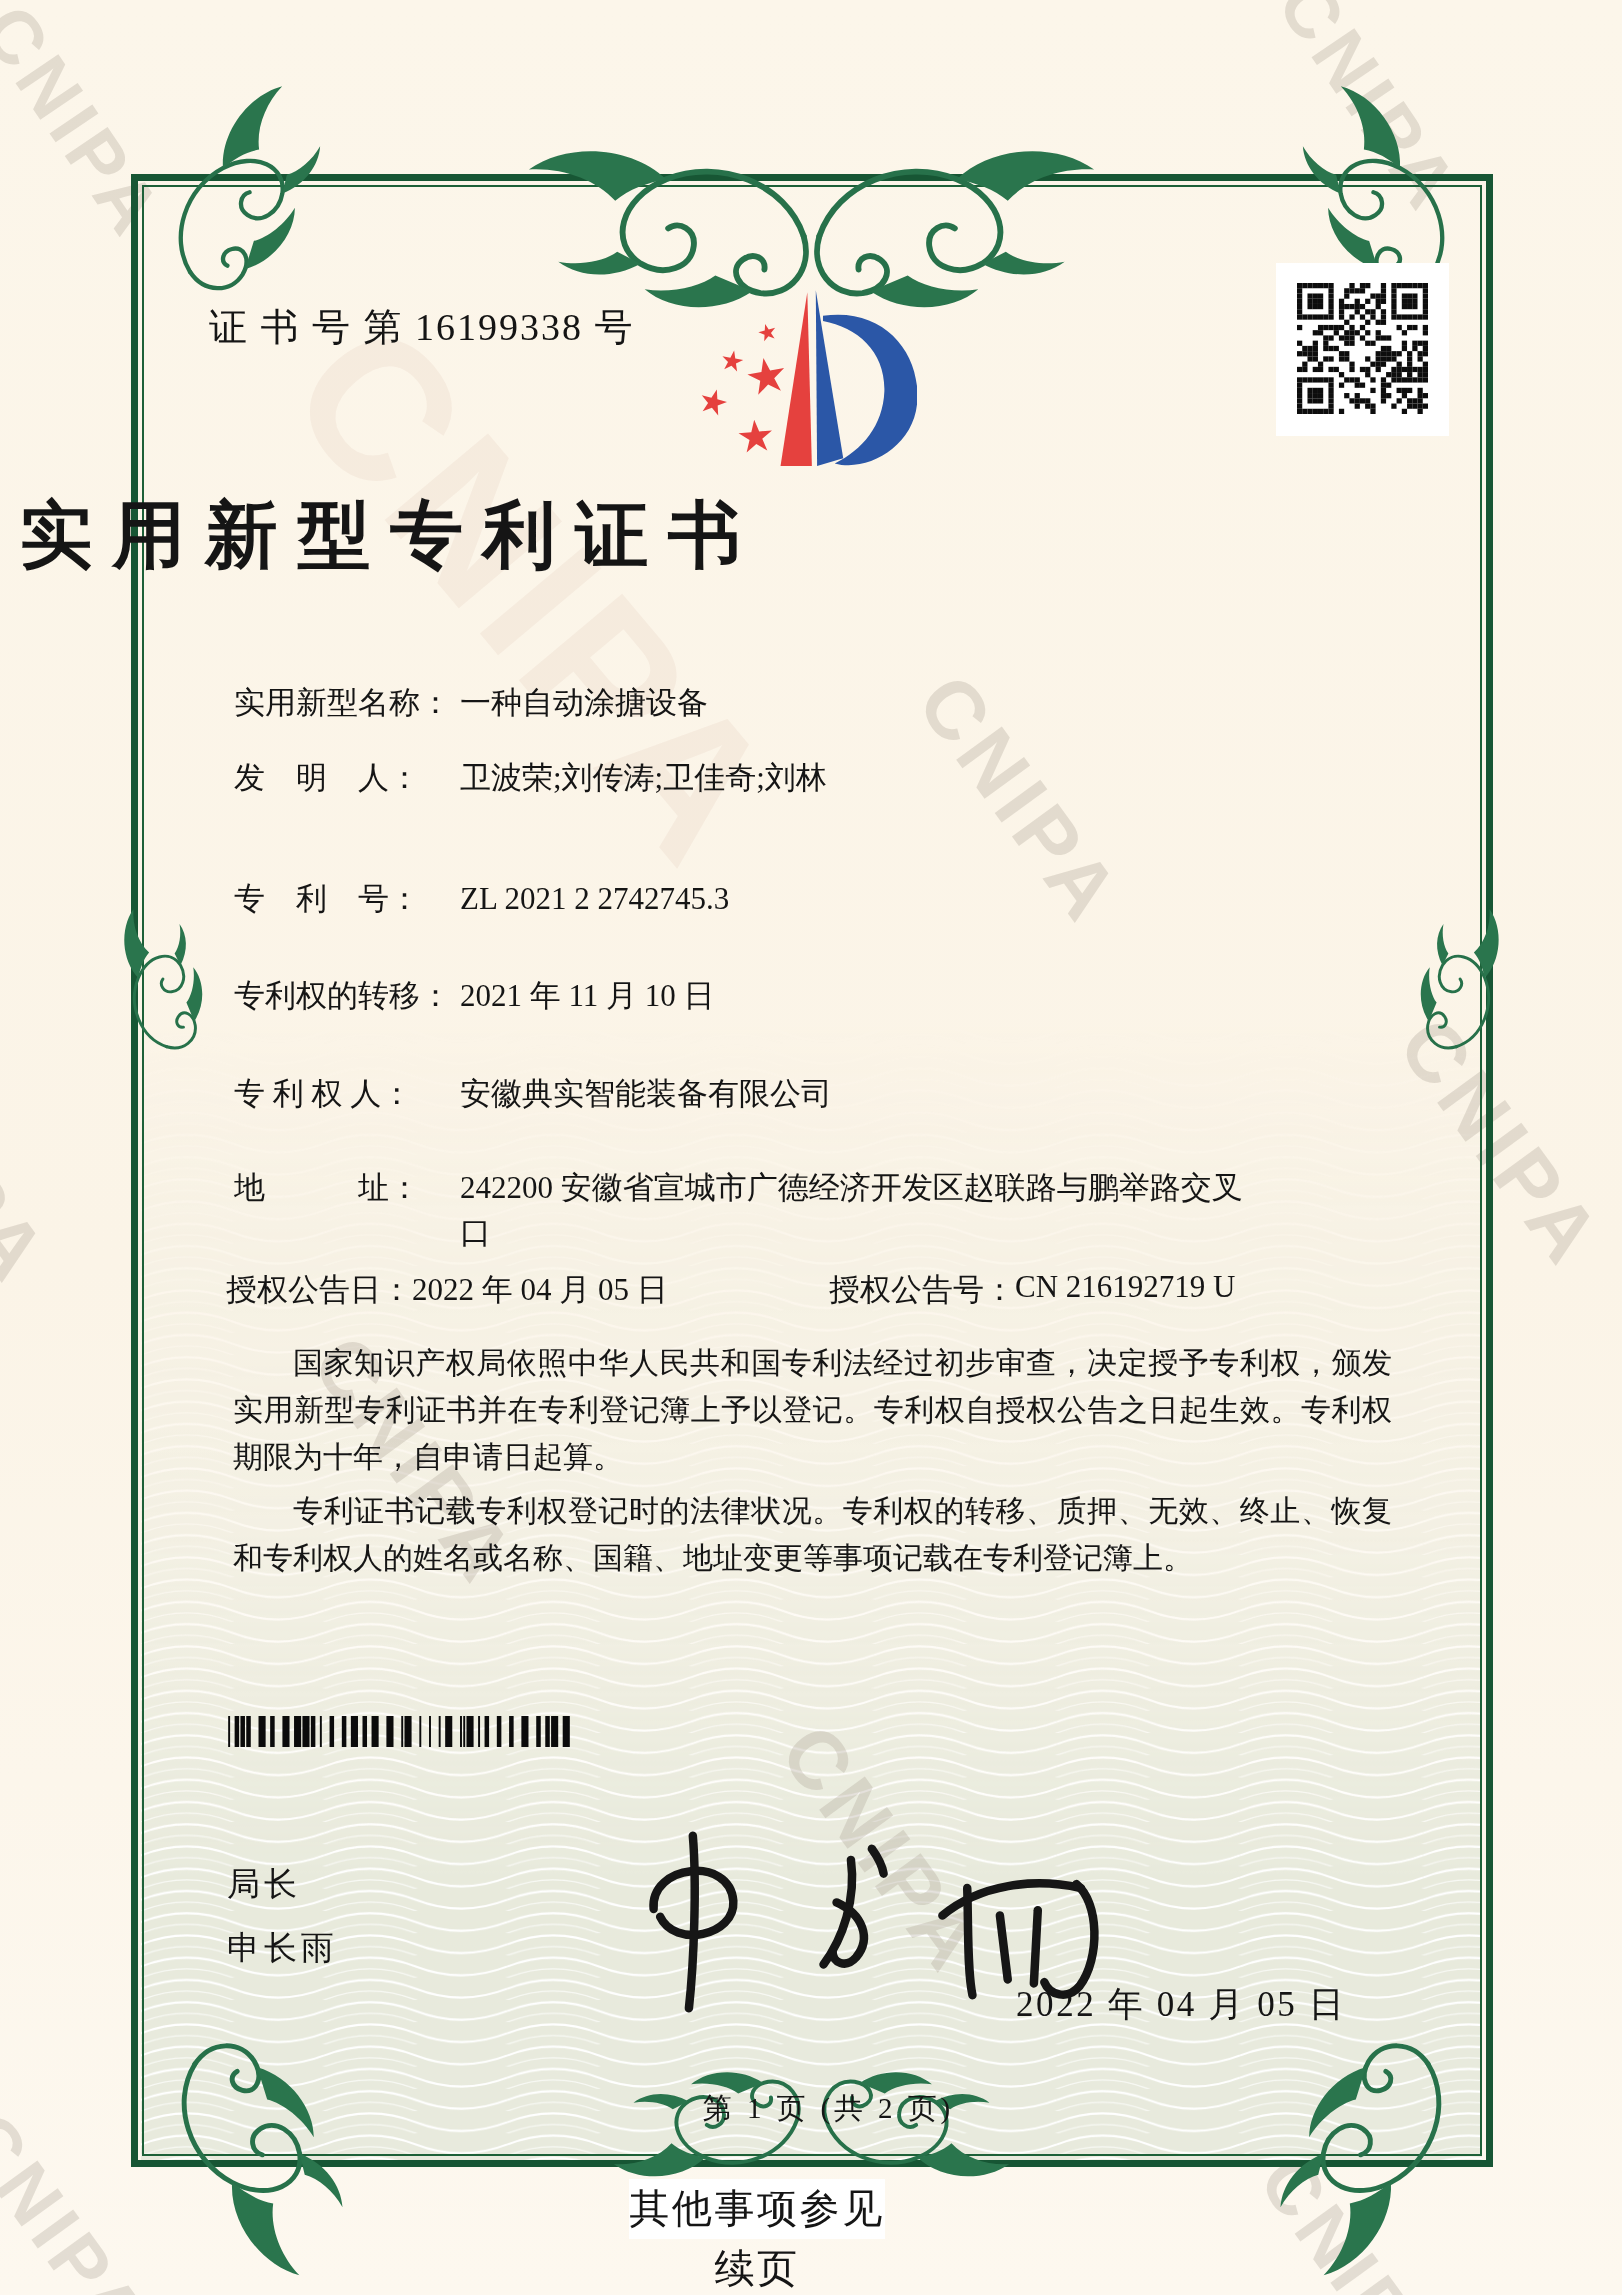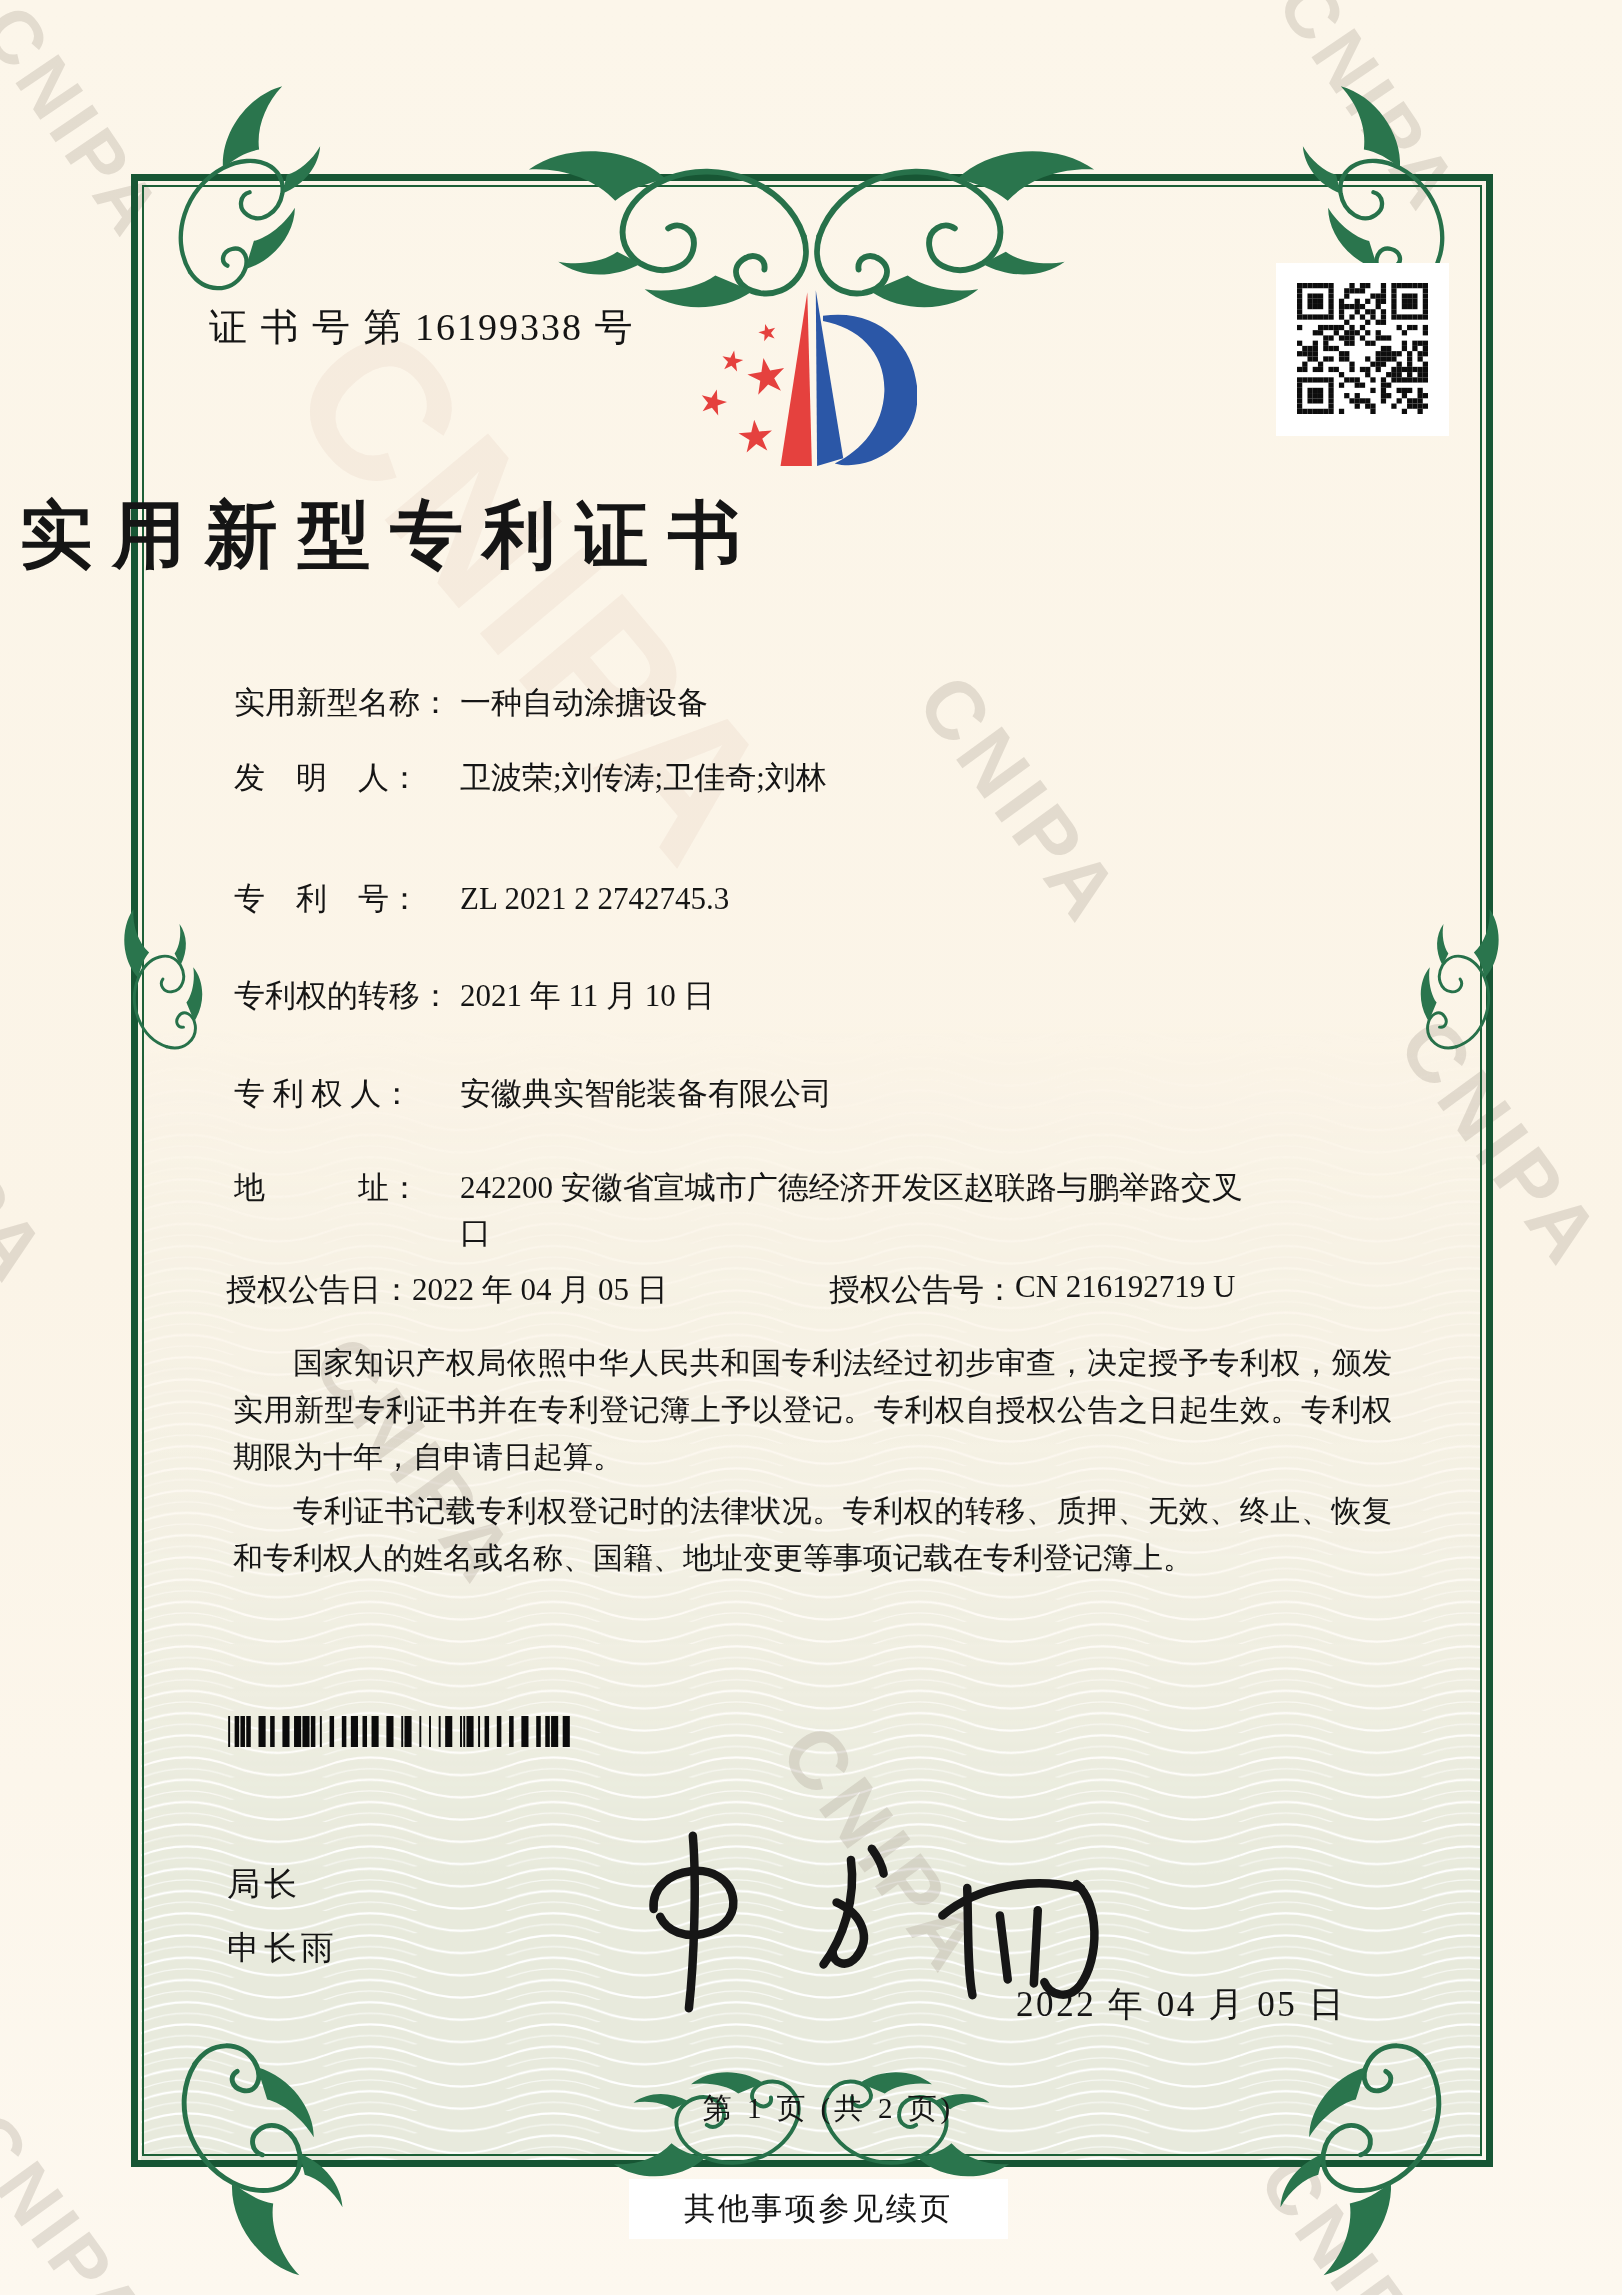--- a/index.html
+++ b/index.html
@@ -40,22 +40,22 @@
     font-size:30px;line-height:47px;text-align:justify;
   }
   .paras p{margin:7px;text-indent:2em;}
   .officer-title{position:absolute;left:227px;top:1862px;font-size:33px;font-weight:500;
     font-family:"Liberation Sans","DejaVu Sans",sans-serif;letter-spacing:3.9px;}
   .officer-name{position:absolute;left:227px;top:1926px;font-size:33px;font-weight:500;
     font-family:"Liberation Sans","DejaVu Sans",sans-serif;letter-spacing:3.9px;}
   .issue-date{position:absolute;left:1016px;top:1981px;font-size:35px;letter-spacing:2.6px;}
   .pageno{position:absolute;left:0;top:2089px;width:1623px;text-align:center;font-size:29px;letter-spacing:3.9px;padding-left:17px;}
   .footer-box{
-    position:absolute;left:629px;top:2179px;width:379px;height:60px;background:#ffffff;
-    text-align:center;font-size:31px;line-height:60px;letter-spacing:2.6px;
+    position:absolute;left:629px;top:2179px;width:256px;height:60px;background:#ffffff;
+    text-align:center;font-size:40px;line-height:60px;letter-spacing:2.6px;
   }
   .qr-pad{position:absolute;left:1276px;top:263px;width:173px;height:173px;background:#ffffff;}
   .abs{position:absolute;}
   svg{display:block;}
 </style>
 </head>
 <body>
 
 <div class="page">
 

